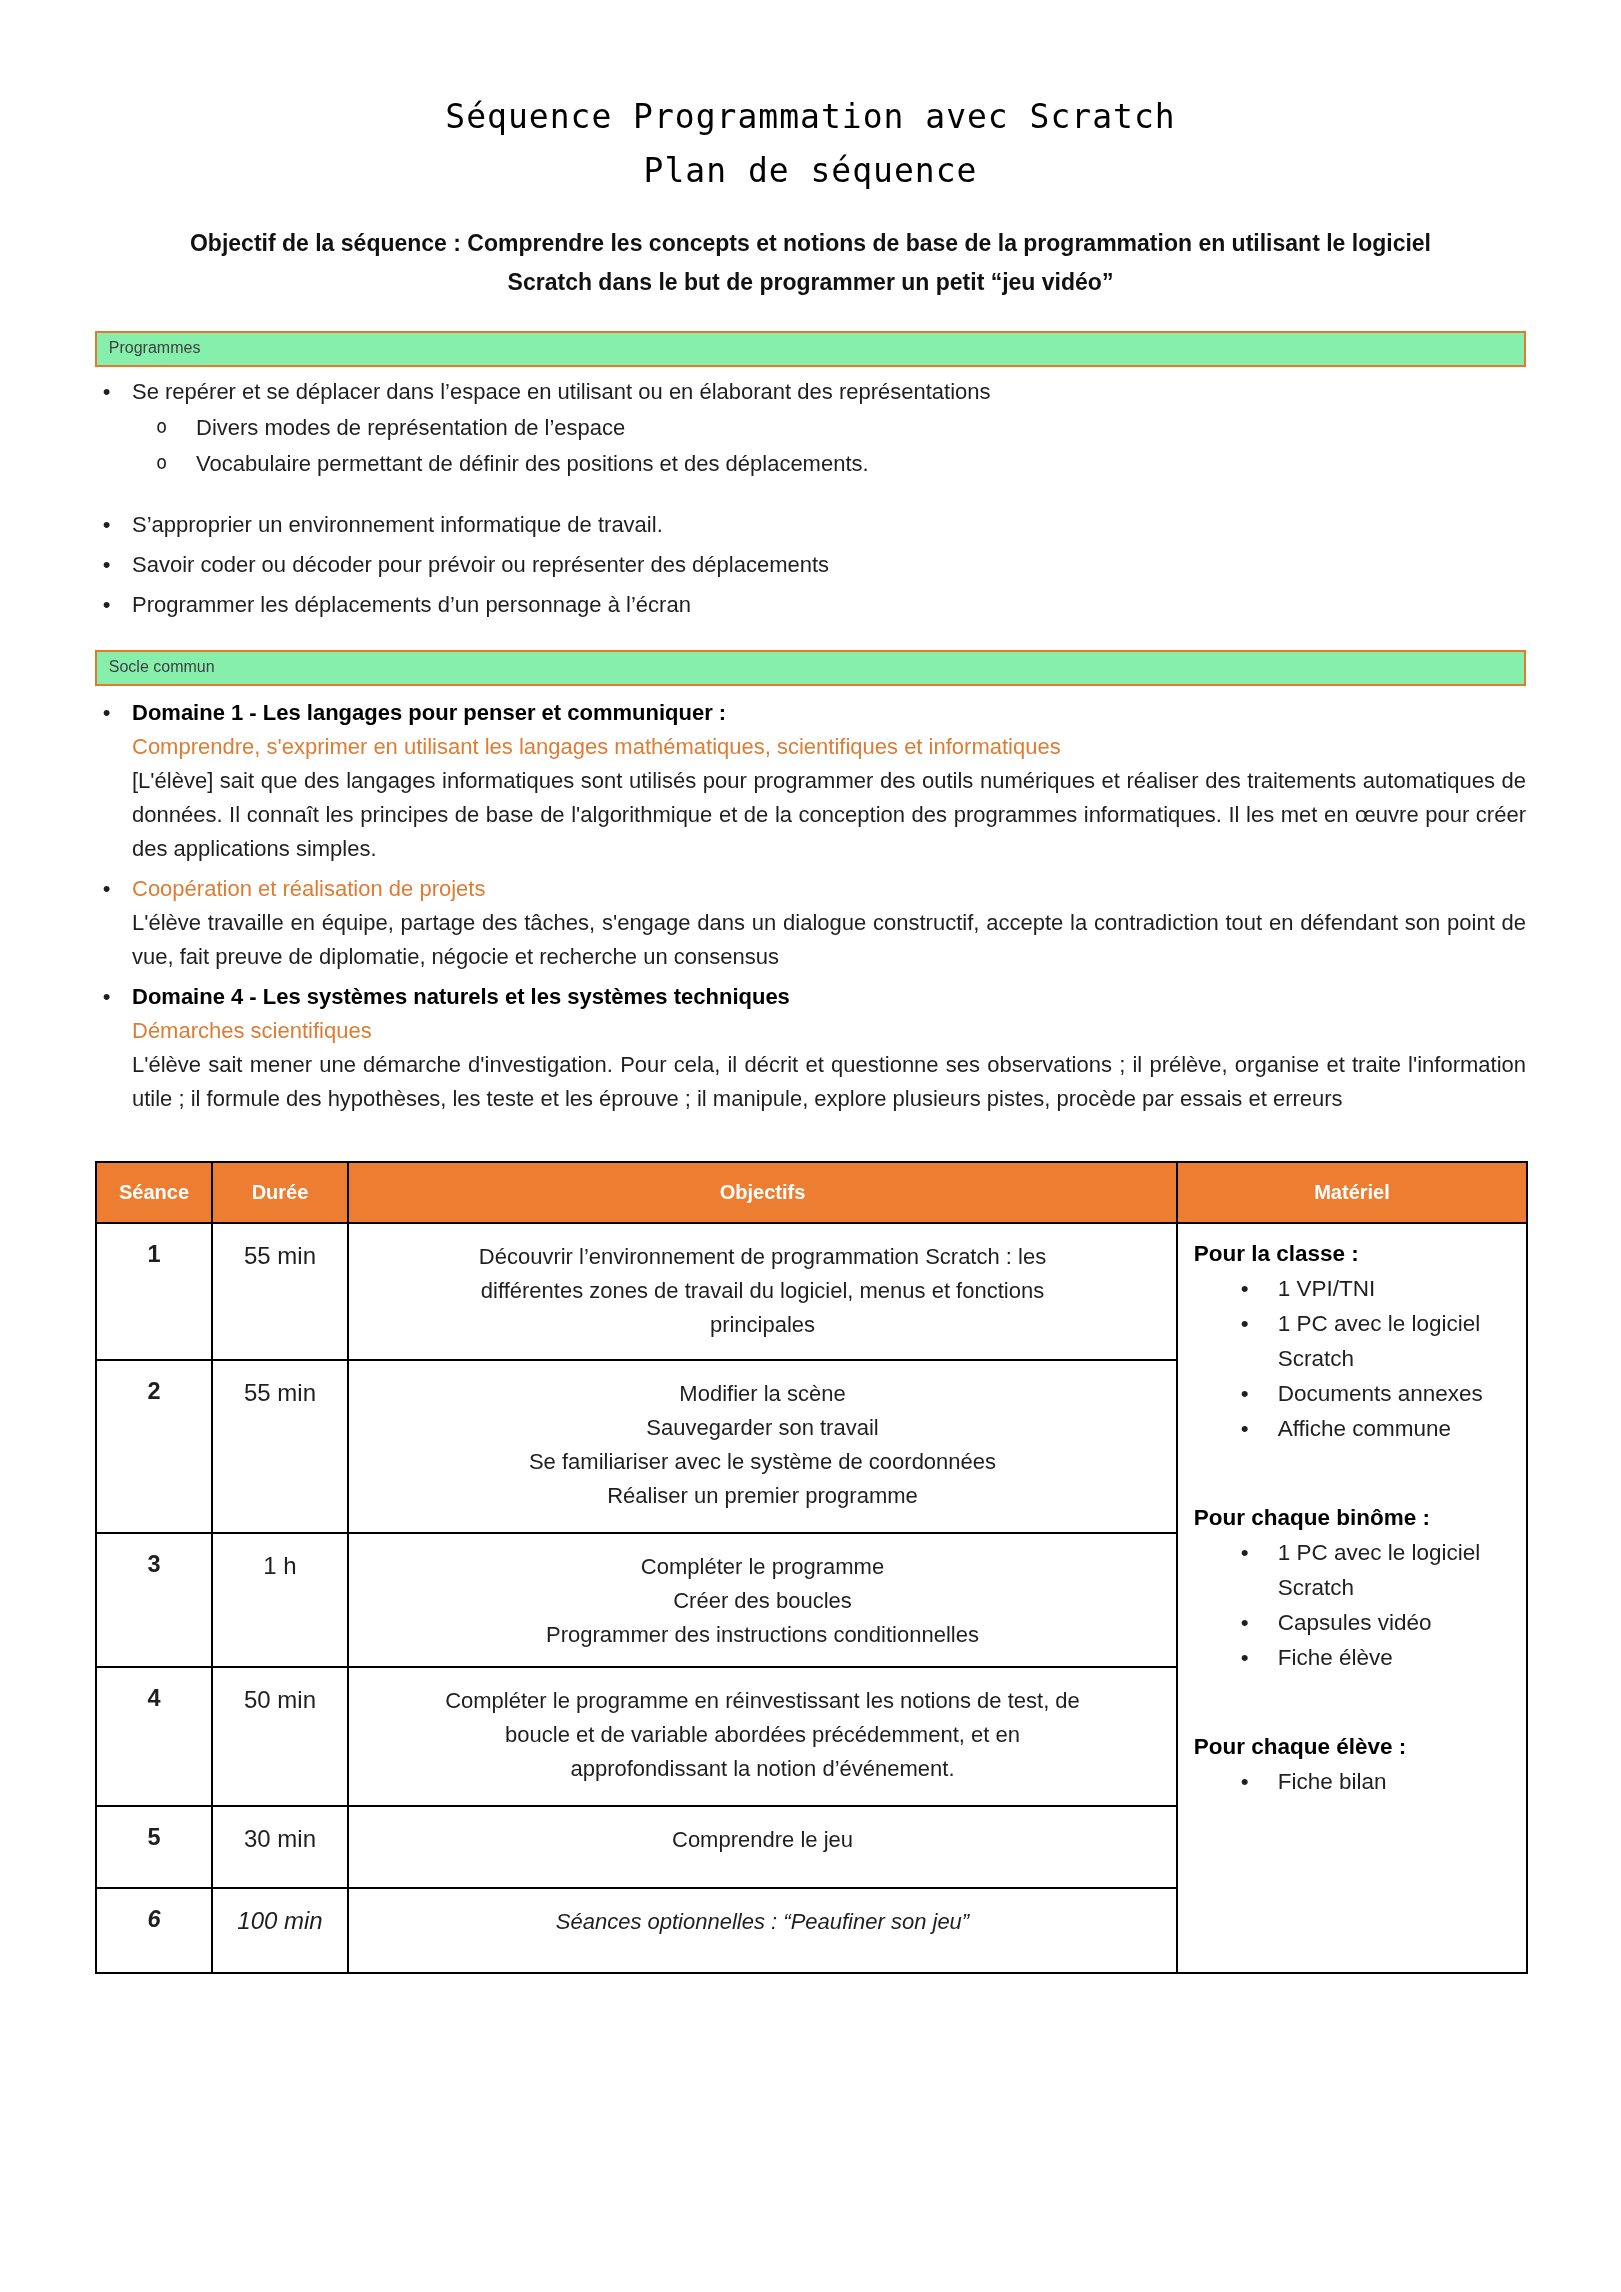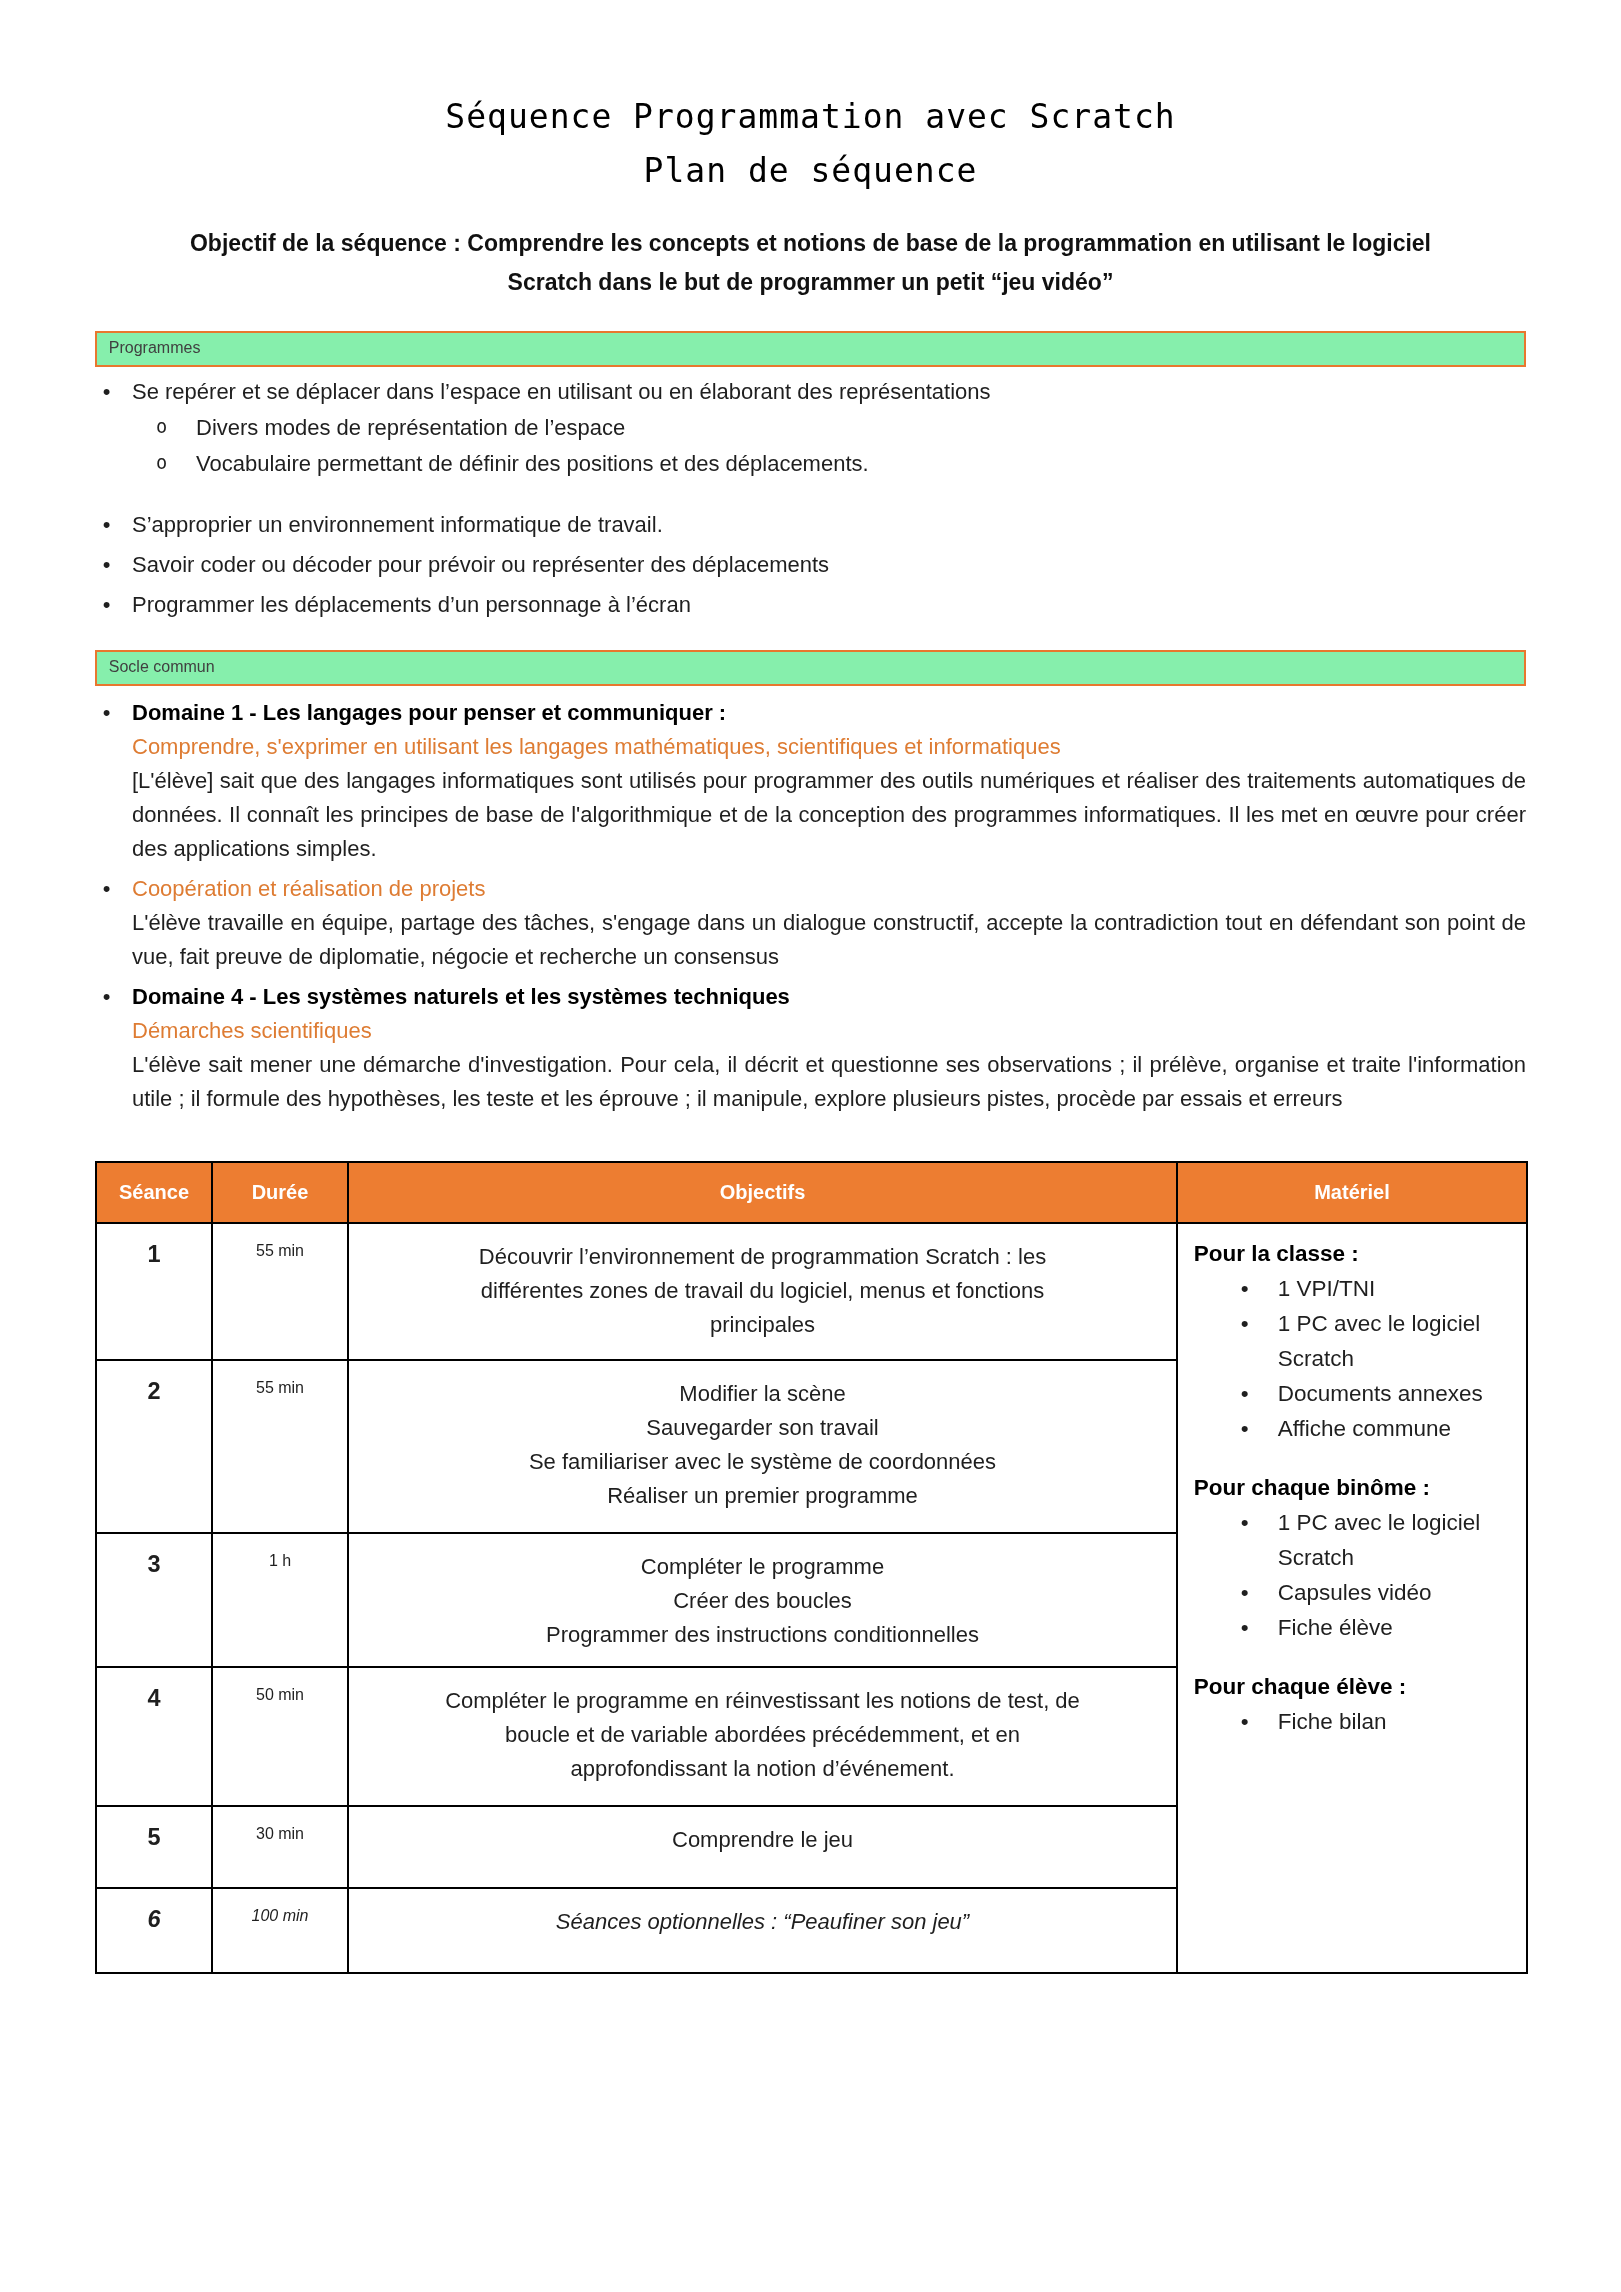--- a/index.html
+++ b/index.html
@@ -80,35 +80,35 @@
   col.c-duree{width:136px;}
   col.c-objectifs{width:829px;}
   col.c-materiel{width:350px;}
   table.seq th{
     background:var(--accent);
     color:#fff;font-weight:700;font-size:20px;
     height:61px;text-align:center;vertical-align:middle;
   }
   table.seq td{vertical-align:top;background:#fff;}
   td.seance{font-weight:700;font-size:23.5px;text-align:center;padding-top:17.6px;}
-  td.duree{font-size:16px;text-align:center;padding-top:18.6px;}
+  td.duree{font-size:24px;text-align:center;padding-top:18.6px;}
   td.objectifs{
     font-size:22px;line-height:34px;text-align:center;
     padding:15.7px 23.5px 0 23.5px;white-space:pre-line;
   }
   tr.r0 td{height:137px;}
   tr.r1 td{height:173px;}
   tr.r2 td{height:134px;}
   tr.r3 td{height:139px;}
   tr.r4 td{height:82px;}
   tr.r5 td{height:85px;}
   tr.italic td{font-style:italic;}
 
   td.materiel{padding:11.8px 9.8px 11.8px 15.7px;font-size:22.5px;line-height:35px;}
-  .mat-section + .mat-section{margin-top:24px;}
+  .mat-section + .mat-section{margin-top:54px;}
   .mat-title{font-weight:700;color:#000;}
   .mat-item{position:relative;padding-left:84px;}
   .mat-item::before{content:"•";position:absolute;left:47px;top:0;}
 </style>
 </head>
 <body>
 
 <div class="page">
 
   <div class="doc-title">Séquence Programmation avec Scratch

